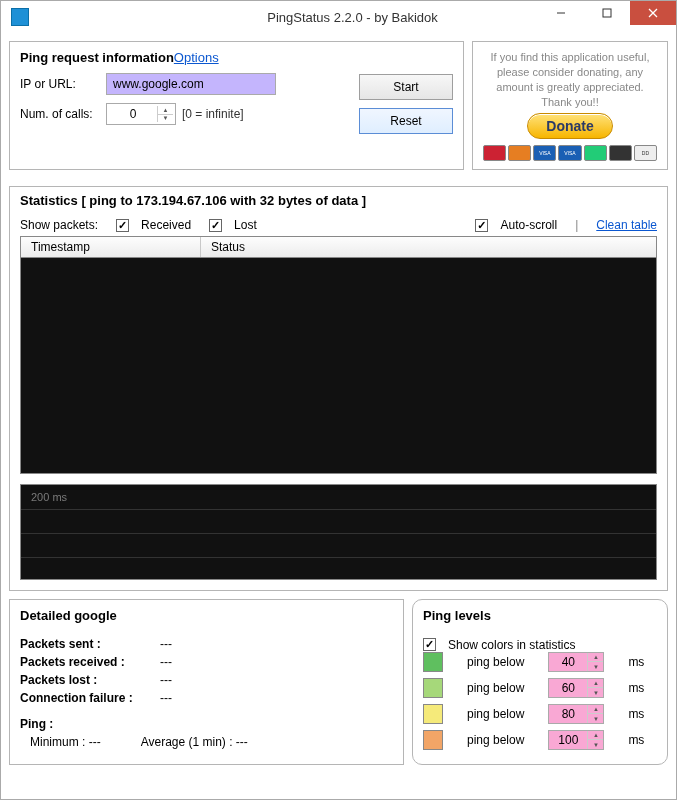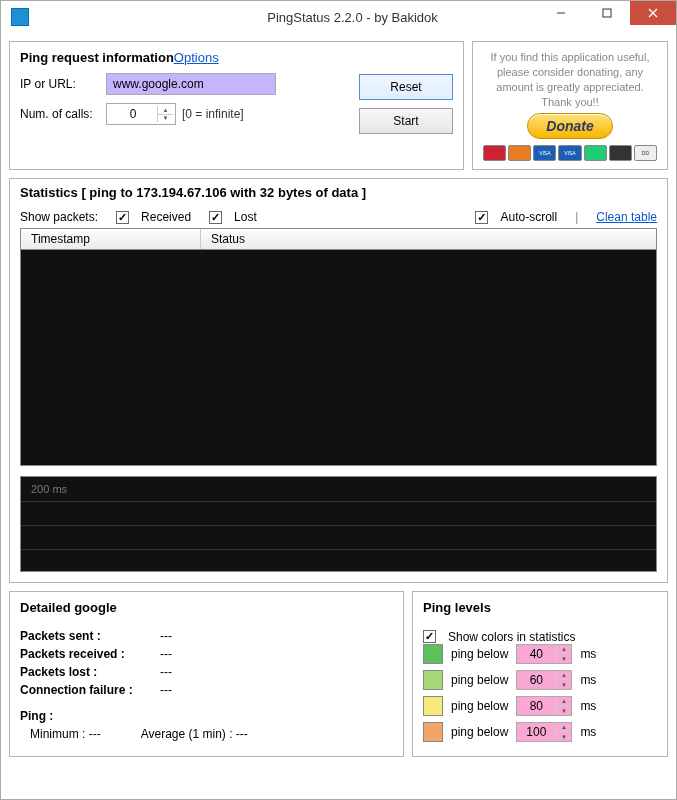--- a/index.html
+++ b/index.html
@@ -31,54 +31,54 @@
   .spinner { width: 16px; display:flex; flex-direction:column; border-left:1px solid #ccc; height:100%;}
   .spinner div{flex:1; font-size:6px; display:flex; align-items:center; justify-content:center; color:#555; border-bottom:1px solid #ccc;}
   .spinner div:last-child{border-bottom:none;}
   .hint { color: #333; }
   
   .button { width: 94px; height: 26px; border: 1px solid #9e9e9e; background: linear-gradient(#f7f7f7, #e6e6e6); cursor: pointer; font-size: 12px; display:inline-flex; align-items:center; justify-content:center;}
   .button.reset { border: 1px solid #5b8dd6; background: linear-gradient(#f0f6ff, #dfeeff); }
   .btns { position:absolute; right:10px; top:32px; display:flex; flex-direction:column; gap:8px; }
 
   .donate-text { color: #888; font-size: 11px; line-height: 1.35; margin-bottom: 4px; }
-  .donate-btn { display:inline-block; padding: 4px 18px; border-radius: 14px; background: linear-gradient(#ffe27a, #f7b500); border:1px solid #c98b00; font-weight:bold; font-style:italic; color:#2b3a67; font-size:14px; margin-bottom:6px; box-shadow: 0 1px 0 #fff inset;}
+  .donate-btn { display:inline-block; padding: 4px 18px; border-radius: 14px; background: linear-gradient(#ffe27a, #f7b500); border:1px solid #c98b00; font-weight:bold; color:#2b3a67; font-size:14px; margin-bottom:6px; box-shadow: 0 1px 0 #fff inset;}
   .cards { display:flex; gap:2px; justify-content:center; }
   .card { width:24px; height:16px; border:1px solid #888; border-radius:2px; font-size:6px; display:flex; align-items:center; justify-content:center; color:#fff;}
 
-  .stats-panel { margin-top: 8px; padding: 6px 10px 10px 10px; }
+  .stats-panel { margin-top: 16px; padding: 6px 10px 10px 10px; }
   .stats-title { font-weight: bold; font-size: 13px; margin-bottom: 10px; }
   .filter-row { display: flex; align-items: center; gap: 18px; margin-bottom: 4px; }
   .filter-row .spacer { flex: 1; }
   .chk { display: inline-flex; align-items: center; gap: 12px; }
   .chk-box { width: 13px; height: 13px; border: 1px solid #666; display:inline-flex; align-items:center; justify-content:center; background:#fff;}
   .chk-box.checked::after { content:"✓"; font-size:11px; line-height:1; color:#000; font-weight:bold;}
   .sep { color: #888; }
   
   .table-head { display: flex; background: linear-gradient(#fdfdfd,#ececec); border: 1px solid #888; height: 22px; align-items: center; }
   .th { padding: 0 10px; border-right: 1px solid #c8c8c8; height:100%; display:flex; align-items:center;}
   .th.timestamp { width: 180px; }
   .th.status { flex: 1; border-right:none;}
   .table-body { height: 216px; background: #111; border: 1px solid #888; border-top:none; }
   
   .graph { margin-top: 10px; height: 96px; background: #111; position: relative; border:1px solid #888;}
   .graph-label { position: absolute; top: 6px; left: 10px; color: #7a7a7a; font-size: 11px; }
   .graph-line { position:absolute; left:0; right:0; height:1px; background:#333;}
 
   .bottom-row { display: flex; gap: 8px; margin-top: 8px; }
   .bottom-left { flex: 1; }
-  .bottom-right { width: 256px; }
+  .bottom-right { width: 256px; border-radius: 10px; }
   .section-title { font-weight: bold; font-size: 13px; margin-bottom: 14px; }
   
   .stat-line { display:flex; margin-bottom:4px; font-size:12px;}
   .stat-line b{ width:140px; font-weight:bold;}
   .stat-line .v{ }
   .ping-sub { margin-left:10px; display:flex; gap:40px; margin-top:4px;}
   
-  .level-row { display:flex; align-items:center; gap:8px; margin-bottom:6px; font-size:12px;}
+  .level-row { display:flex; align-items:center; gap:24px; margin-bottom:6px; font-size:12px;}
   .swatch { width:20px; height:20px; border:1px solid #888;}
   .level-num { width:56px; height:20px; border:1px solid #aaa; display:flex; align-items:center; background:#f9a8d4;}
   .level-num span{flex:1; text-align:center;}
 </style>
 </head>
 <body>
 
 <div class="titlebar">
   <div class="titlebar-icon"></div>
   <div class="titlebar-title">PingStatus 2.2.0 - by Bakidok</div>
@@ -118,22 +118,22 @@
         <div class="num-input">
           <span>0</span>
           <div class="spinner">
               <div>▲</div>
               <div>▼</div>
             </div>
         </div>
         <span class="hint">[0 = infinite]</span>
       </div>
       <div class="btns">
+        <div class="button">Start</div>
         <div class="button reset">Reset</div>
-        <div class="button">Start</div>
       </div>
     </div>
     <div class="panel panel-right">
       <div class="donate-text">If you find this application useful, please consider donating, any amount is greatly appreciated. Thank you!!</div>
       <div class="donate-btn">Donate</div>
       <div class="cards">
         <div class="card" style="background:#c23"></div>
         <div class="card" style="background:#e67e22"></div>
         <div class="card" style="background:#1a5fb4;font-size:5px;">VISA</div>
         <div class="card" style="background:#1a5fb4;font-size:5px;">VISA</div>

